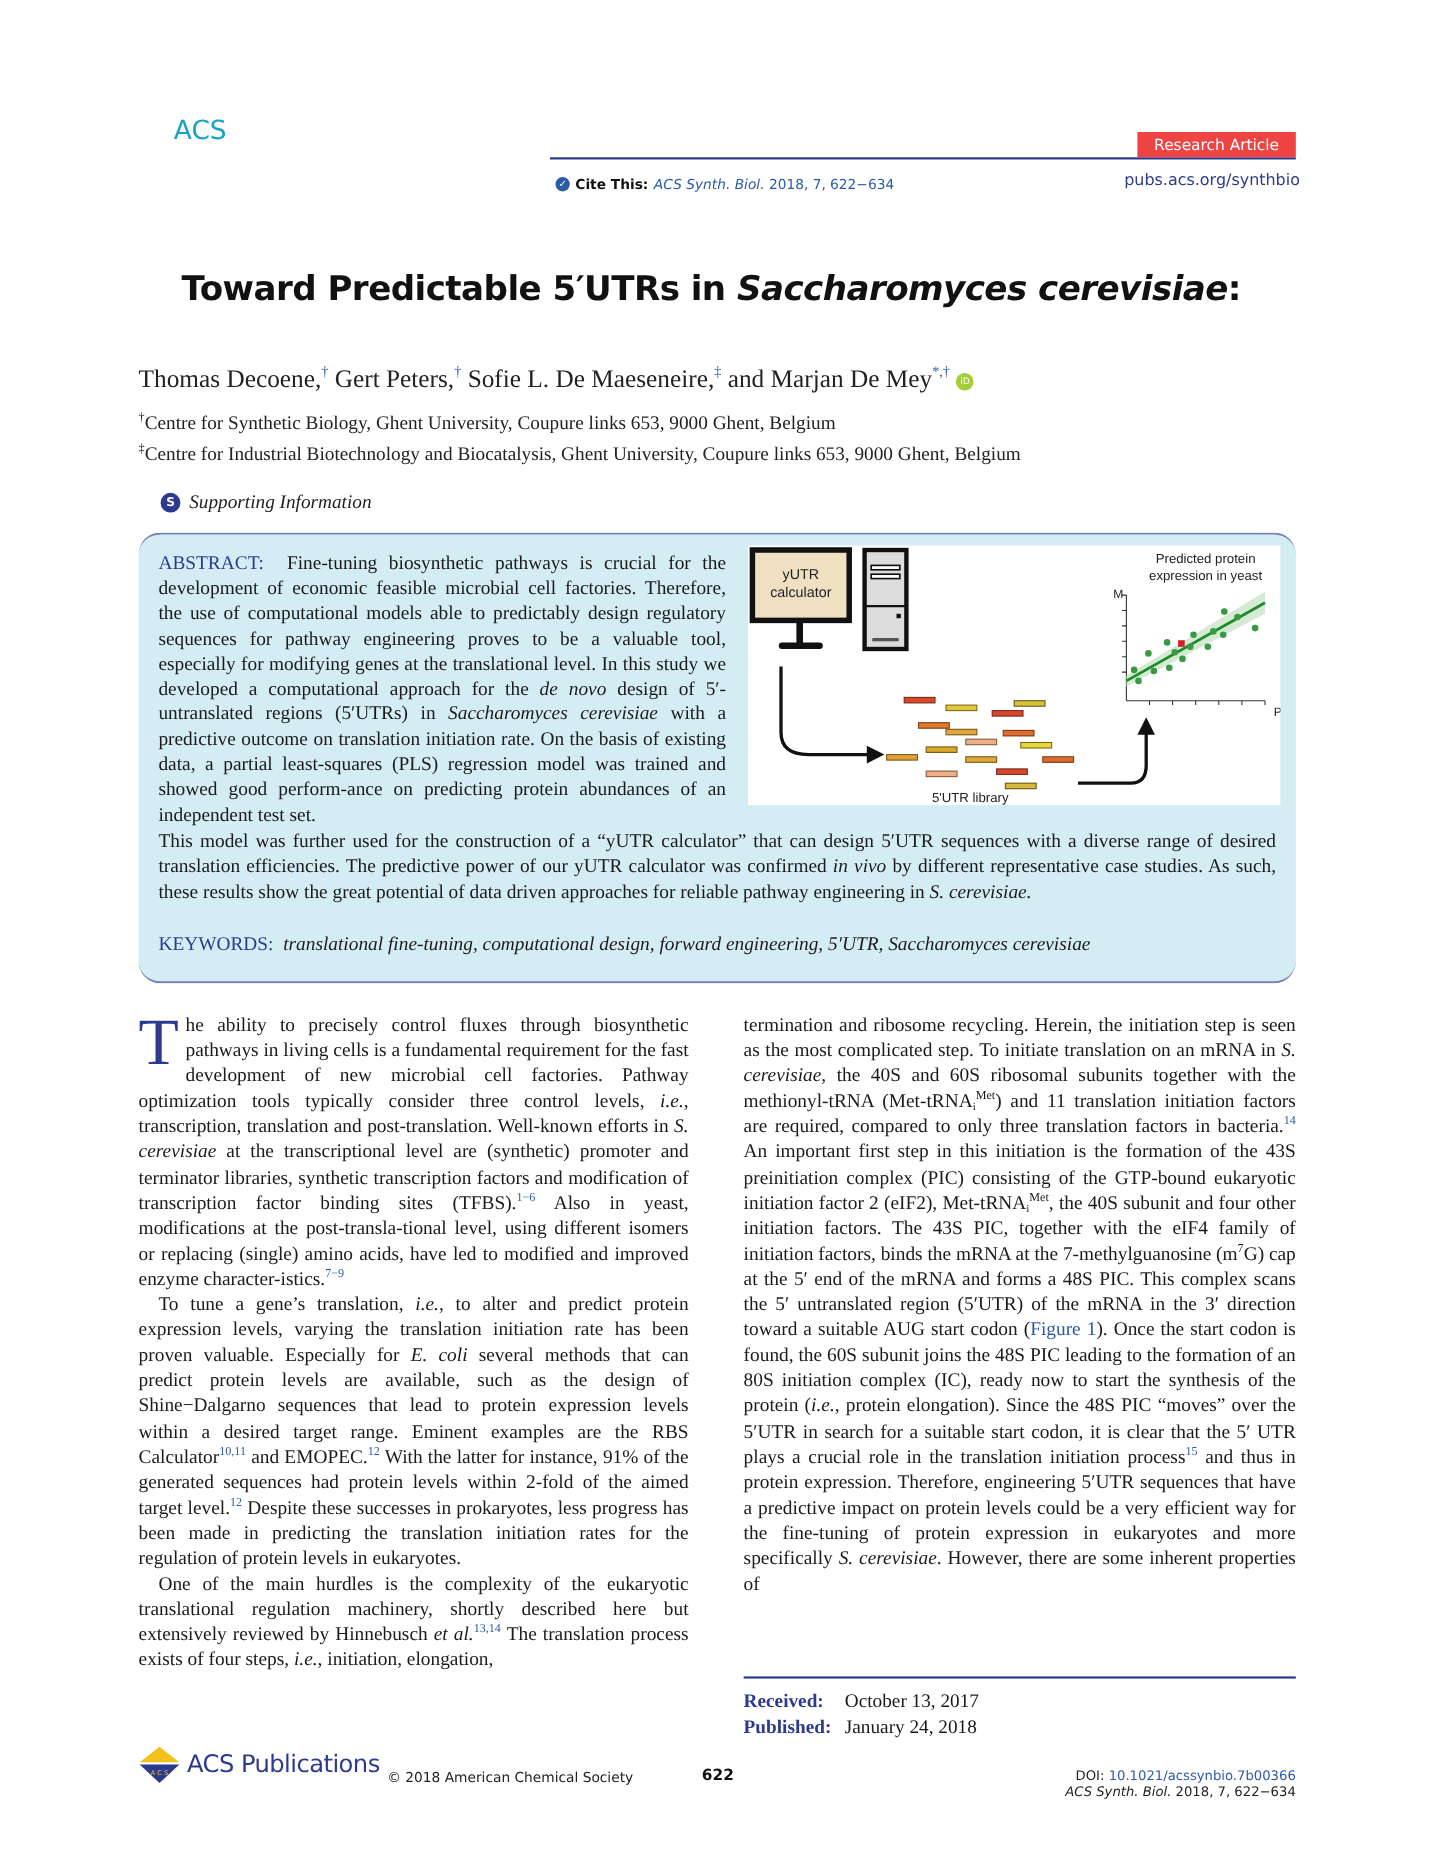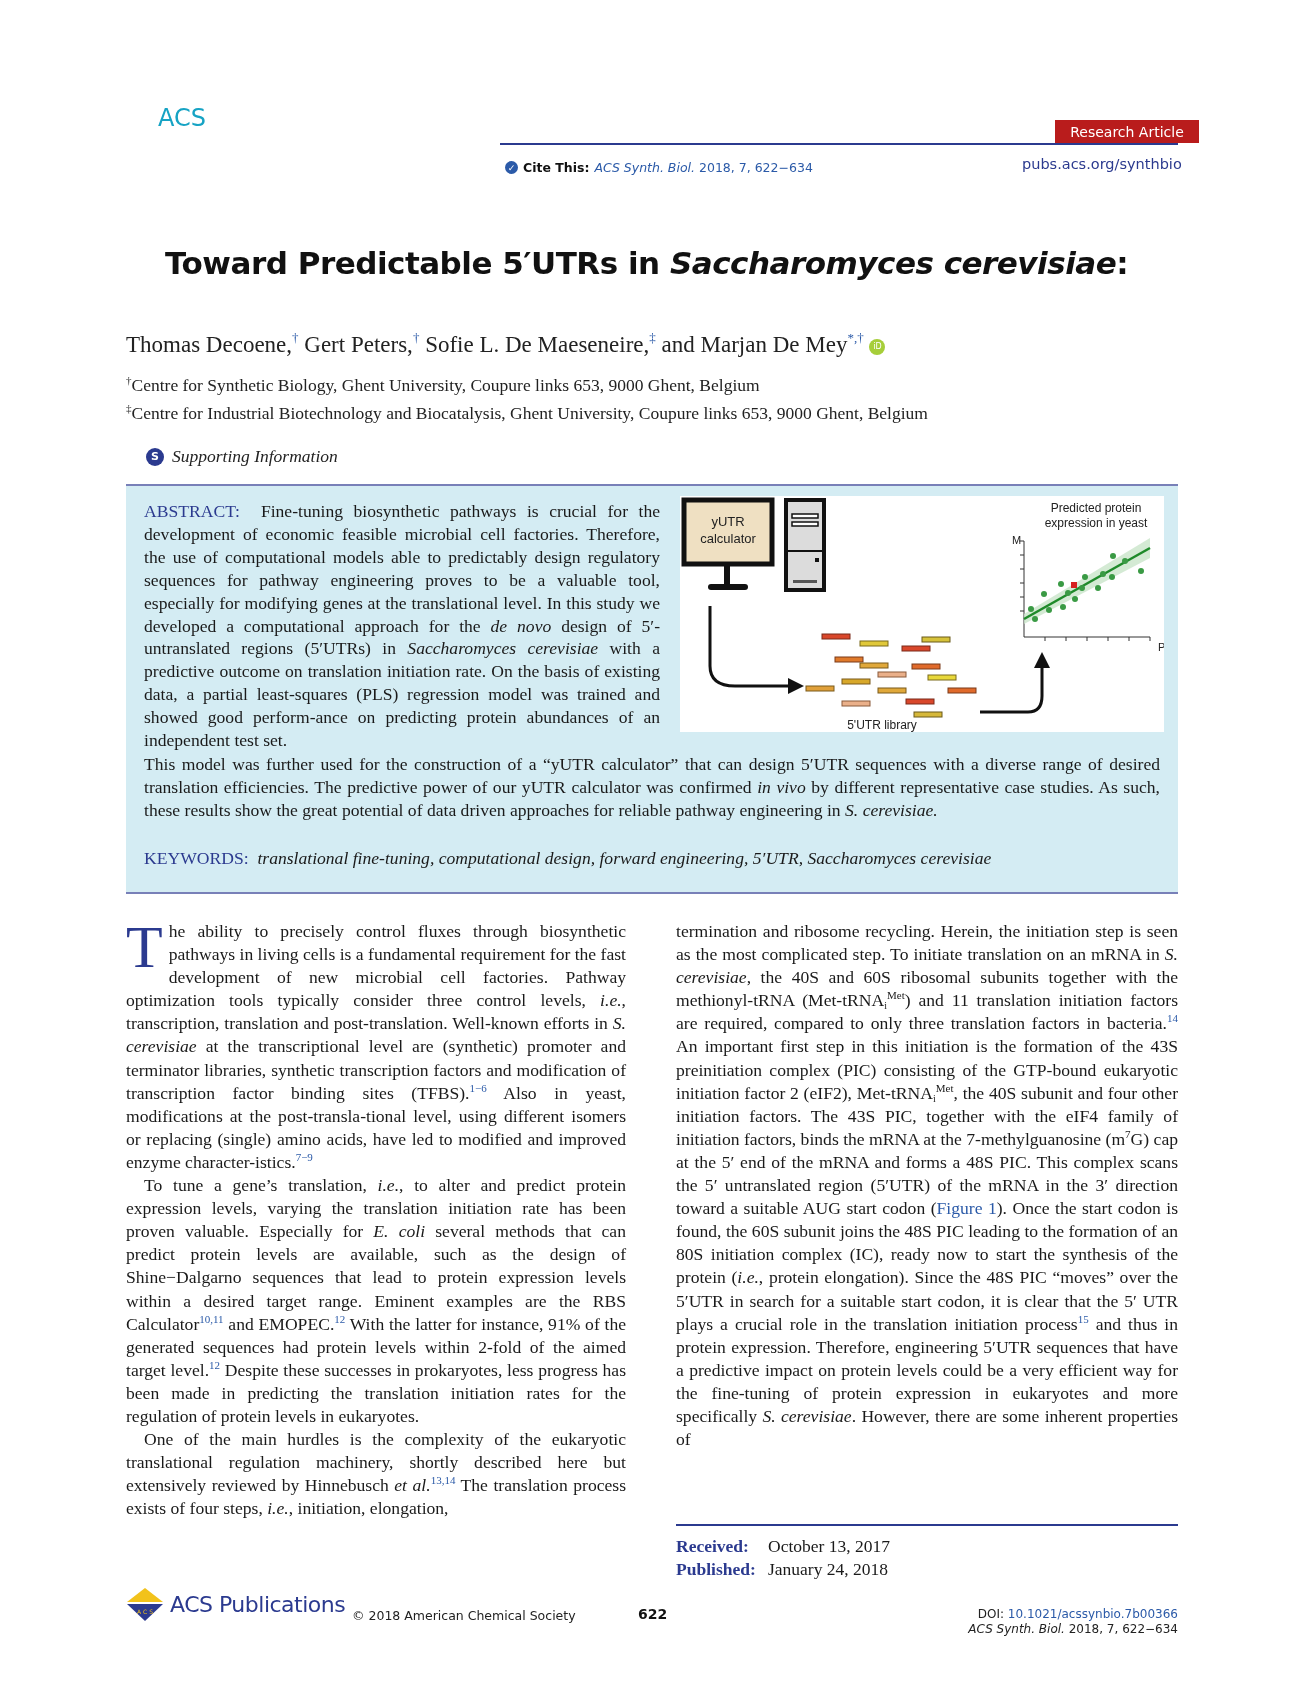--- a/index.html
+++ b/index.html
@@ -8,41 +8,41 @@
 
   .abs { position: absolute; }
 
   
   .logo { left: 126px; top: 104px; height: 80px; width: 390px; }
   .logo-acs { position: absolute; left: 32px; top: 0; font-family: "DejaVu Sans", sans-serif; font-size: 24px; color: #16a3c4; letter-spacing: 0px; }
   .logo-main { position: absolute; left: 0; top: 16px; font-family: "DejaVu Sans", sans-serif; font-size: 48px; color: #2b3a8f; letter-spacing: -1.5px; white-space: nowrap; }
   .logo-main b { font-weight: bold; }
   .logo-main span.light { font-weight: normal; }
   .header-rule { left: 500px; top: 143px; width: 678px; height: 2px; background: #2b3a8f; }
-  .badge { left: 1034px; top: 120px; width: 144px; height: 23px; background: #b91c1c; color: #fff; font-family: "DejaVu Sans", sans-serif; font-size: 14px; display: flex; align-items: center; justify-content: center; margin-left: 21px; }
+  .badge { left: 1034px; top: 120px; width: 144px; height: 23px; background: #ef4444; color: #fff; font-family: "DejaVu Sans", sans-serif; font-size: 14px; display: flex; align-items: center; justify-content: center; }
   .cite { left: 505px; top: 160px; font-family: "DejaVu Sans", sans-serif; font-size: 12.5px; color: #111; display: flex; align-items: center; gap: 5px; white-space: nowrap; }
   .cite .check { width: 13px; height: 13px; border-radius: 50%; background: #2b5aa8; color: #fff; font-size: 9px; display: inline-flex; align-items: center; justify-content: center; }
   .cite .lbl { font-weight: bold; }
   .cite .ref { color: #2b5aa8; }
   .cite .ref i { font-style: italic; }
   .site { left: 1022px; top: 156px; font-family: "DejaVu Sans", sans-serif; font-size: 14.5px; color: #2b3a8f; white-space: nowrap; }
 
   
   .title { left: 126px; top: 244px; width: 1000px; font-family: "DejaVu Sans", sans-serif; font-size: 31px; font-weight: bold; color: #111; line-height: 38px; letter-spacing: -0.5px; margin-left: 39px; }
   .title i { font-weight: bold; font-style: italic; }
   .authors { left: 126px; top: 330px; font-size: 23px; color: #222; white-space: nowrap; }
   .authors sup { font-size: 13px; color: #2b5aa8; vertical-align: 10px; }
   .orcid { display: inline-block; width: 16px; height: 16px; border-radius: 50%; background: #a6ce39; color: #fff; font-size: 8px; line-height: 16px; text-align: center; vertical-align: 3px; font-family: "DejaVu Sans", sans-serif; }
   .affil { left: 126px; font-size: 17.5px; color: #222; white-space: nowrap; }
   .affil sup { font-size: 11px; vertical-align: 7px; }
   .supp { left: 146px; top: 446px; font-size: 17.5px; font-style: italic; color: #222; display: flex; align-items: center; gap: 8px; }
   .supp .s-icon { width: 18px; height: 18px; border-radius: 50%; background: #2b3a8f; color: #fff; font-style: normal; font-family: "DejaVu Sans", sans-serif; font-size: 11px; font-weight: bold; display: inline-flex; align-items: center; justify-content: center; }
 
   
-  .abstract { left: 126px; top: 484px; width: 1052px; height: 410px; background: #d4ecf3; border-top: 2px solid #7880b8; border-bottom: 2px solid #7880b8; }
+  .abstract { left: 126px; top: 484px; width: 1052px; height: 410px; background: #d4ecf3; border-top: 2px solid #7880b8; border-bottom: 2px solid #7880b8; border-radius: 20px; }
   .abs-text { position: absolute; left: 18px; top: 14px; width: 516px; font-size: 17.6px; line-height: 22.9px; text-align: justify; color: #1a1a1a; }
   .abs-full { position: absolute; left: 18px; top: 267px; width: 1016px; font-size: 17.6px; line-height: 22.9px; text-align: justify; color: #1a1a1a; }
   .abs-head { color: #2b3a8f; font-weight: normal; }
   .kw { position: absolute; left: 18px; top: 362px; font-size: 17.6px; white-space: nowrap; }
   .kw i { font-style: italic; margin-top: 24px; }
 
   
   .toc { position: absolute; left: 554px; top: 10px; width: 484px; height: 236px; background: #ffffff; }
   .toc svg { display: block; }
 

